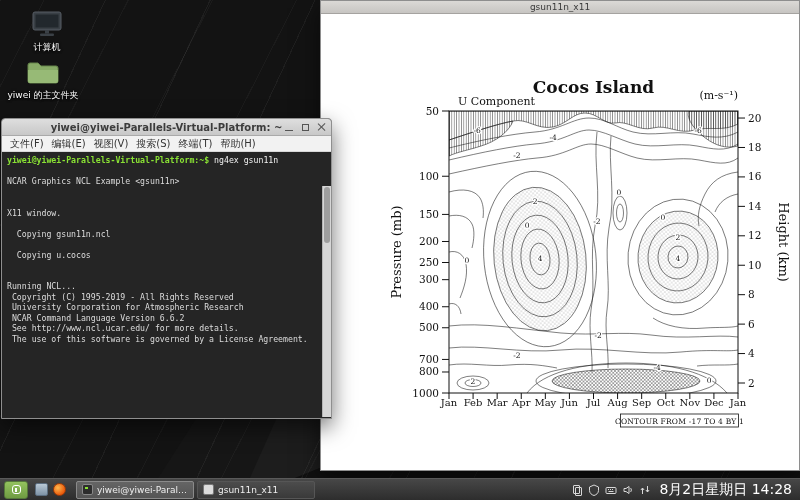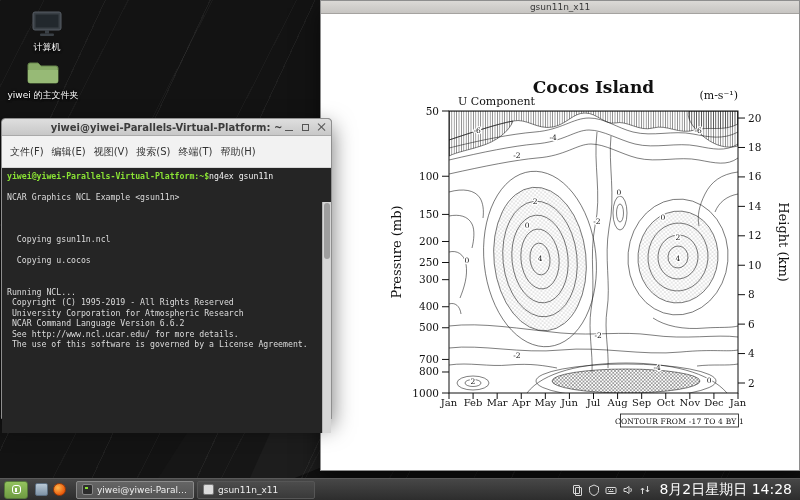--- a/index.html
+++ b/index.html
@@ -38,27 +38,27 @@
   .terminal-window{left:1px;top:105px;width:331px;height:301px;z-index:30;border:1px solid #8f8f8f;border-radius:4px 4px 0 0;background:#252525;margin-top:13px;}
   .term-titlebar{height:17px;background:linear-gradient(#dedede,#c8c8c8);border-bottom:1px solid #aaa;border-radius:3px 3px 0 0;
                  display:flex;align-items:center;position:relative;}
   .term-title{flex:1;text-align:center;font-size:10px;font-weight:bold;color:#3c3c3c;white-space:nowrap;overflow:hidden;}
   .win-controls{position:absolute;right:5px;top:3px;display:flex;}
   .wc{width:10px;height:10px;position:relative;margin-left:6px;display:inline-block;}
   .wc.min::after{content:"";position:absolute;left:1px;right:1px;bottom:1px;height:1.5px;background:#555;}
   .wc.max::after{content:"";position:absolute;inset:1.5px;border:1.2px solid #555;}
   .wc.close::before,.wc.close::after{content:"";position:absolute;left:4.5px;top:0;height:10px;width:1.4px;background:#555;}
   .wc.close::before{transform:rotate(45deg);} .wc.close::after{transform:rotate(-45deg);}
-  .term-menubar{height:32px;background:#f2f2f2;border-bottom:1px solid #d8d8d8;display:flex;align-items:center;gap:8px;padding:0 8px;}
+  .term-menubar{height:16px;background:#f2f2f2;border-bottom:1px solid #d8d8d8;display:flex;align-items:center;gap:8px;padding:0 8px;}
   .menu-item{font-size:10px;color:#333;}
   .term-body{position:relative;height:265px;background:#252525;padding:3px 12px 3px 5px;overflow:hidden;
              font-family:"DejaVu Sans Mono","Liberation Mono",monospace;font-size:8.2px;line-height:10.5px;}
   .tline{white-space:pre;min-height:10.5px;color:#dcdcdc;}
   .prompt{color:#8ae234;font-weight:bold;}
-  .cmd{color:#f2f2f2;}
+  .cmd{color:#f2f2f2;padding-left:5px;}
   .term-scrollbar{position:absolute;right:0;top:34px;bottom:0;width:9px;background:#d6d6d6;border-left:1px solid #b5b5b5;}
   .term-scrollbar .thumb{position:absolute;top:1px;left:1px;right:1px;height:56px;background:#9e9e9e;border-radius:3px;}
 
   
   .taskbar{position:absolute;left:0;right:0;bottom:0;height:22px;z-index:50;
            background:linear-gradient(#474747,#2d2d2d);border-top:1px solid #5a5a5a;
            display:flex;align-items:center;padding:0 4px;gap:4px;}
   .menu-btn{width:24px;height:18px;border-radius:3px;background:linear-gradient(#93c25e,#6f9c42);
             border:1px solid #55783a;display:flex;align-items:center;justify-content:center;}
   .mint-logo{width:9px;height:9px;border:1.6px solid #fff;border-radius:3px;position:relative;}
@@ -307,20 +307,21 @@
         <span class="menu-item">终端(T)</span>
         <span class="menu-item">帮助(H)</span>
       </div>
     <div class="term-body">
       <div class="tline"><span class="prompt">yiwei@yiwei-Parallels-Virtual-Platform:~$</span><span class="cmd">ng4ex gsun11n</span></div>
       <div>
           <div class="tline"></div>
           <div class="tline">NCAR Graphics NCL Example &lt;gsun11n&gt;</div>
           <div class="tline"></div>
           <div class="tline"></div>
+          <div class="tline">X11 window.</div>
           <div class="tline"></div>
           <div class="tline">  Copying gsun11n.ncl</div>
           <div class="tline"></div>
           <div class="tline">  Copying u.cocos</div>
           <div class="tline"></div>
           <div class="tline"></div>
           <div class="tline">Running NCL...</div>
           <div class="tline"> Copyright (C) 1995-2019 - All Rights Reserved</div>
           <div class="tline"> University Corporation for Atmospheric Research</div>
           <div class="tline"> NCAR Command Language Version 6.6.2</div>

